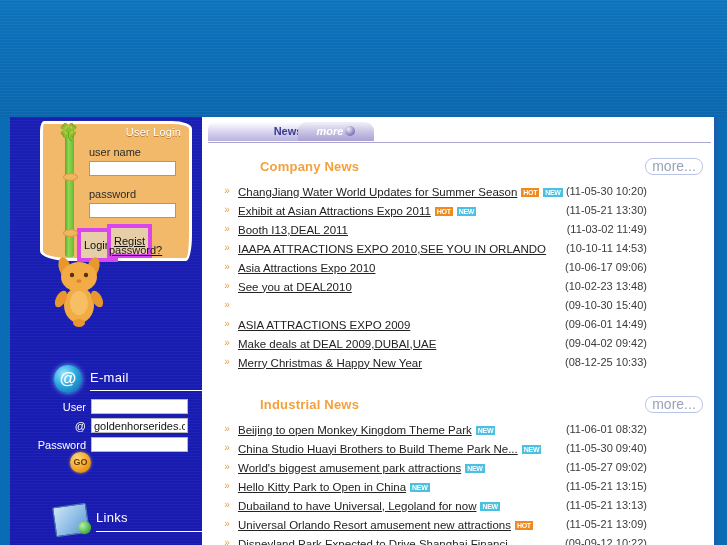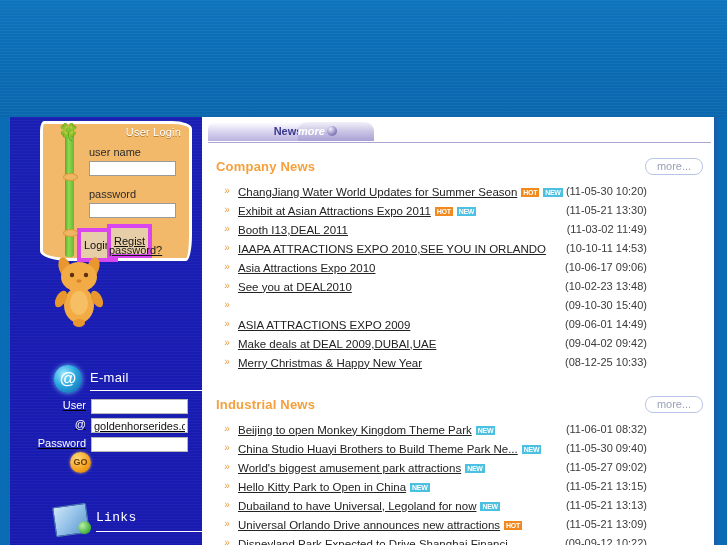--- a/index.html
+++ b/index.html
@@ -184,24 +184,23 @@
     letter-spacing: 0.3px;
   }
   #email-underline {
     position: absolute;
     left: 36px; top: 25px;
     width: 112px; height: 1px;
     background: #ffffff;
   }
   .mail-row {
     display: flex;
-    align-items: flex-start;
+    align-items: center;
     justify-content: flex-end;
     margin: 4px 14px 0 0;
-    text-decoration: underline;
   }
   .mail-lbl {
     font-size: 11px;
     color: #ffffff;
     margin-right: 5px;
     white-space: nowrap;
   }
   .mail-inp {
     width: 97px; height: 15px;
     background: #ffffff;
@@ -224,21 +223,20 @@
     text-align: center;
     cursor: pointer;
     box-shadow: 0 0 3px rgba(255,200,90,0.8);
   }
 
   
   #links-block {
     position: absolute;
     left: 0; top: 388px;
     width: 192px;
-    font-family: Liberation Mono, monospace;
   }
   #links-head {
     position: relative;
     height: 34px;
     margin-left: 44px;
   }
   #links-icon {
     position: absolute;
     left: 0; top: 0;
     width: 32px; height: 28px;
@@ -303,20 +301,21 @@
     position: absolute;
     left: 90px; top: 0;
     width: 76px; height: 19px;
     background: linear-gradient(to bottom, #f2f1f9 0%, #cdc8e6 45%, #a9a1d4 100%);
     border-radius: 9px 9px 0 0;
     color: #ffffff;
     font-size: 11px;
     font-style: italic;
     font-weight: bold;
     line-height: 19px;
+    text-align: center;
     cursor: pointer;
   }
   #tab-more .dot {
     display: inline-block;
     width: 10px; height: 10px;
     border-radius: 50%;
     background: radial-gradient(circle at 35% 30%, #f0eff8 0%, #8f86c4 60%, #565092 100%);
     vertical-align: -1px;
     margin-left: 2px;
   }
@@ -329,30 +328,31 @@
   .sec-head {
     position: relative;
     height: 22px;
     margin-top: 14px;
   }
   .sec-title {
     font-size: 13px;
     font-weight: bold;
     color: #f5a03c;
     letter-spacing: 0.2px;
+    margin-left: 44px;
   }
   .more-btn {
     position: absolute;
     right: 0; top: 1px;
     width: 56px; height: 15px;
     border: 1px solid #b9c5e6;
     border-radius: 8px;
     background: #ffffff;
     color: #9aa2b8;
-    font-size: 11px;
+    font-size: 14px;
     line-height: 14px;
     text-align: center;
     cursor: pointer;
   }
 
   .news-list { margin-top: 2px; }
   .news-row {
     display: flex;
     align-items: center;
     height: 19px;
@@ -565,21 +565,21 @@
             <span><span class="news-link">Hello Kitty Park to Open in China</span><span class="badge badge-new">NEW</span></span>
             <span class="news-date">(11-05-21 13:15)</span>
           </div>
           <div class="news-row">
             <span class="bullet">»</span>
             <span><span class="news-link">Dubailand to have Universal, Legoland for now</span><span class="badge badge-new">NEW</span></span>
             <span class="news-date">(11-05-21 13:13)</span>
           </div>
           <div class="news-row">
             <span class="bullet">»</span>
-            <span><span class="news-link">Universal Orlando Drive announces new attractions</span><span class="badge badge-hot">HOT</span></span>
+            <span><span class="news-link">Universal Orlando Resort amusement new attractions</span><span class="badge badge-hot">HOT</span></span>
             <span class="news-date">(11-05-21 13:09)</span>
           </div>
           <div class="news-row">
             <span class="bullet">»</span>
             <span><span class="news-link">Disneyland Park Expected to Drive Shanghai Financi...</span></span>
             <span class="news-date">(09-09-12 10:22)</span>
           </div>
         </div>
     </div>
 

